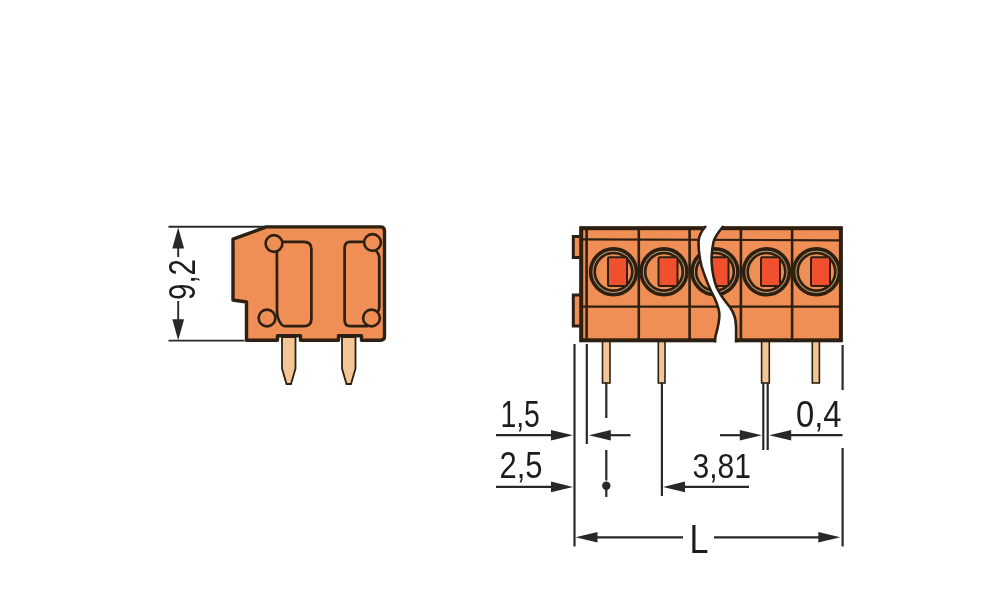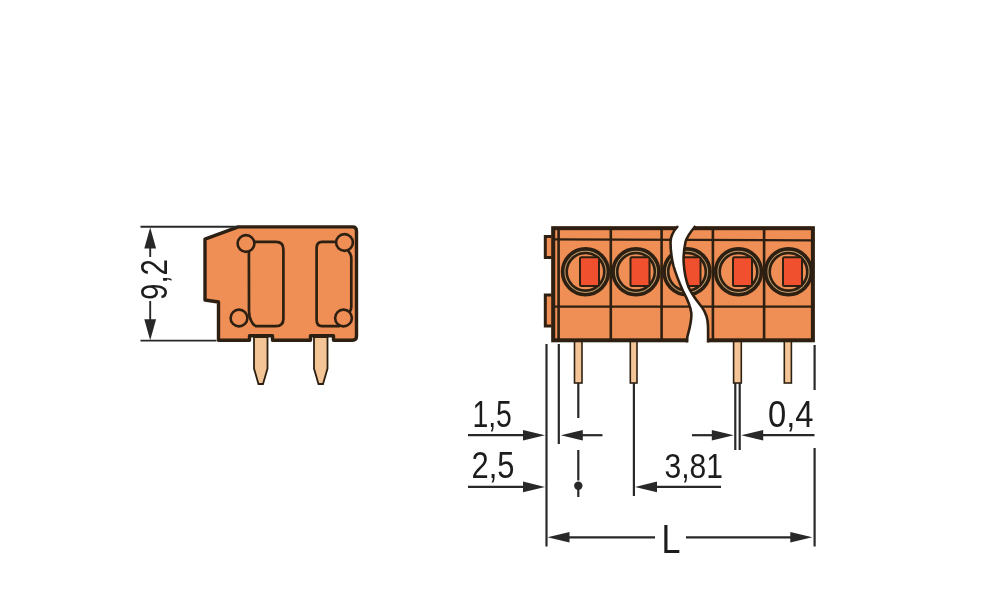--- a/index.html
+++ b/index.html
@@ -1,16 +1,16 @@
 <!DOCTYPE html>
 <html><head>
 <meta charset="utf-8">
 <style>
 html,body{margin:0;padding:0;background:#ffffff;}
-#c{position:relative;width:824px;height:603px;overflow:hidden;}
+#c{position:relative;width:824px;height:603px;overflow:hidden;padding-left:28px;}
 text{font-family:"Liberation Sans",sans-serif;fill:#1c1c1c;}
 </style>
 </head>
 <body>
 <div id="c">
 <svg width="1000" height="603" viewBox="0 0 1000 603">
 
 <g>
 
   <path d="M254,337 L254,368.5 L258.5,384 L263,384 L267.5,368.5 L267.5,337 Z" fill="#F3C596" stroke="#2D2012" stroke-width="1.8"></path>

